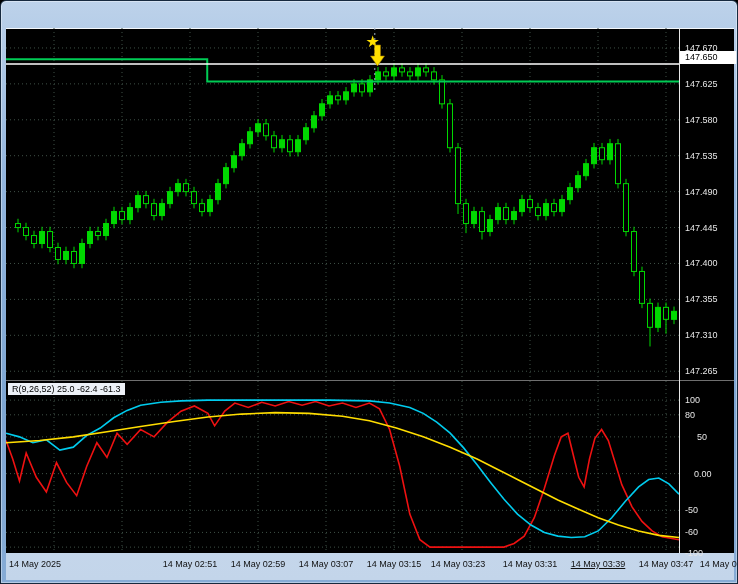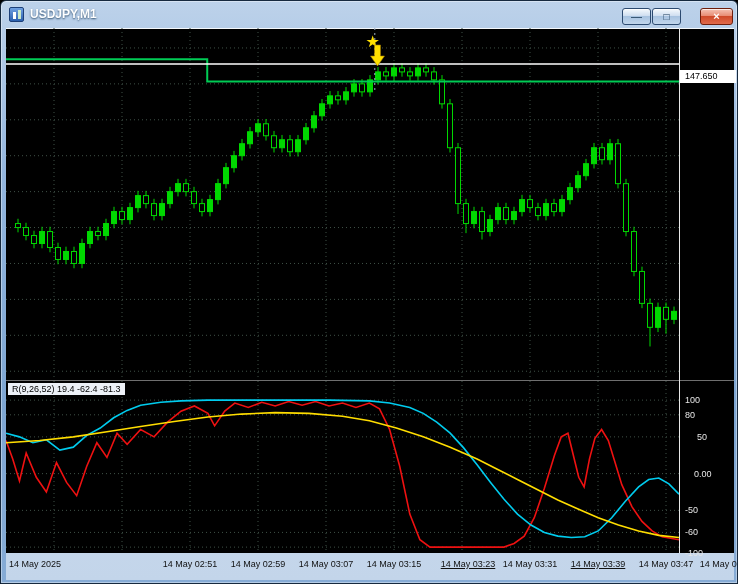--- a/index.html
+++ b/index.html
@@ -31,43 +31,33 @@
     background:linear-gradient(#dfe9f5,#c3d5ea); }
   #chart-area { position:absolute; left:0; top:0; width:728px; height:525px; background:#000; }
   #client-top-line { position:absolute; left:0; top:0; width:728px; height:1px; background:#f4f8fc; }
   #main-plot { position:absolute; left:0; top:0; }
   #indicator-plot { position:absolute; left:0; top:353px; }
   #pane-divider { position:absolute; left:0; top:352px; width:728px; height:1px; background:#6f6f6f; }
   #axis-separator { position:absolute; left:673px; top:0; width:1px; height:525px; background:#e8e8e8; }
   #price-axis { position:absolute; left:674px; top:0; width:54px; height:352px; }
   #indicator-axis { position:absolute; left:674px; top:353px; width:54px; height:172px; }
   .axis-label { position:absolute; left:5px; font-size:9px; line-height:10px; color:#e6e6e6; white-space:nowrap; }
-  #price-tag { position:absolute; left:674px; top:42px; width:56px; height:13px; background:#fff;
+  #price-tag { position:absolute; left:674px; top:23px; width:56px; height:13px; background:#fff;
     color:#000; font-size:9px; line-height:13px; padding-left:5px; }
   #ohlc-label { position:absolute; left:7px; top:8px; color:#fff; font-size:9.5px; white-space:nowrap; }
   #ohlc-dropdown { display:inline-block; margin-right:5px; font-size:8px; cursor:pointer; }
   #indicator-label { position:absolute; left:2px; top:355px; background:#edf1f7; color:#000;
     font-size:9px; padding:1px 4px; white-space:nowrap; }
   #time-axis { position:absolute; left:0; top:525px; width:728px; height:20px; }
   .time-label { position:absolute; top:6px; font-size:9px; color:#111; white-space:nowrap; }
 </style>
 </head>
 <body>
 
 <div id="window">
-  <div id="titlebar">
-    <div id="app-icon">
-        <span class="bar1"></span>
-        <span class="bar2"></span>
-      </div>
-    <div id="window-title">USDJPY,M1</div>
-    <div id="btn-min" class="win-btn">—</div>
-    <div id="btn-max" class="win-btn">□</div>
-    <div id="btn-close" class="win-btn">×</div>
-  </div>
 
   <div id="client">
     <div id="chart-area">
       <div id="client-top-line"></div>
       <svg id="main-plot" width="673" height="352">
           <line x1="48" y1="0" x2="48" y2="352" stroke="#3f5147" stroke-dasharray="1,3"></line>
           <line x1="116" y1="0" x2="116" y2="352" stroke="#3f5147" stroke-dasharray="1,3"></line>
           <line x1="184" y1="0" x2="184" y2="352" stroke="#3f5147" stroke-dasharray="1,3"></line>
           <line x1="252" y1="0" x2="252" y2="352" stroke="#3f5147" stroke-dasharray="1,3"></line>
           <line x1="320" y1="0" x2="320" y2="352" stroke="#3f5147" stroke-dasharray="1,3"></line>
@@ -275,39 +265,51 @@
           <line x1="0" y1="92.61538461538461" x2="673" y2="92.61538461538461" stroke="#3f5147" stroke-dasharray="1,3"></line>
           <line x1="0" y1="129.36752136752136" x2="673" y2="129.36752136752136" stroke="#3f5147" stroke-dasharray="1,3"></line>
           <line x1="0" y1="151.4188034188034" x2="673" y2="151.4188034188034" stroke="#3f5147" stroke-dasharray="1,3"></line>
           <line x1="0" y1="166.1196581196581" x2="673" y2="166.1196581196581" stroke="#3f5147" stroke-dasharray="1,3"></line>
           <polyline points="0,59.53846153846154 6.73,77.91452991452991 13.46,99.96581196581198 20.189999999999998,72.03418803418803 30.285,96.2905982905983 40.379999999999995,110.991452991453 50.475,81.58974358974359 60.57,101.43589743589745 70.66499999999999,114.66666666666666 80.75999999999999,85.26495726495727 90.855,61.743589743589745 100.95,76.44444444444444 111.045,52.18803418803419 121.14,63.21367521367522 134.6,48.51282051282051 148.06,55.863247863247864 161.51999999999998,41.162393162393165 174.98000000000002,30.136752136752136 188.44000000000003,24.991452991452995 201.9,32.34188034188034 208.63,44.83760683760684 218.725,30.136752136752136 228.82000000000002,22.05128205128205 242.28,26.461538461538463 255.74,21.31623931623932 269.2,24.991452991452995 282.65999999999997,20.581196581196583 296.12,24.256410256410255 309.58000000000004,20.581196581196583 323.03999999999996,24.991452991452995 336.5,22.05128205128205 349.96000000000004,26.461538461538463 363.42,22.05128205128205 373.51500000000004,27.931623931623932 383.60999999999996,48.51282051282051 393.705,85.26495726495727 403.8,133.04273504273505 413.895,158.76923076923077 423.99,166.1196581196581 444.18,166.1196581196581 471.09999999999997,166.1196581196581 498.02,166.1196581196581 508.115,162.44444444444443 518.21,155.0940170940171 528.3050000000001,136.7179487179487 538.4,107.31623931623932 548.495,74.23931623931624 555.225,55.863247863247864 561.9549999999999,52.18803418803419 567.3389999999999,74.23931623931624 572.723,96.2905982905983 578.107,105.84615384615385 583.491,77.91452991452991 588.875,57.33333333333333 595.605,48.51282051282051 602.335,59.53846153846154 609.065,81.58974358974359 615.7950000000001,103.64102564102564 625.89,125.69230769230768 635.985,140.39316239316238 646.0799999999999,149.94871794871796 656.175,155.82905982905982 673,158.76923076923077" fill="none" stroke="#ee1111" stroke-width="1.6"></polyline>
           <polyline points="0,52.18803418803419 13.46,55.863247863247864 26.92,61.743589743589745 40.379999999999995,58.80341880341881 53.84,69.09401709401709 67.3,66.15384615384616 80.75999999999999,54.39316239316239 94.22000000000001,47.042735042735046 107.68,36.75213675213675 121.14,29.401709401709404 134.6,24.256410256410255 154.79000000000002,21.31623931623932 174.98000000000002,19.846153846153847 201.9,19.11111111111111 242.28,19.11111111111111 282.65999999999997,19.11111111111111 323.03999999999996,19.11111111111111 363.42,19.846153846153847 383.60999999999996,22.05128205128205 403.8,26.461538461538463 417.26,32.34188034188034 430.72,41.162393162393165 444.18,52.18803418803419 457.64000000000004,66.88888888888889 471.09999999999997,83.7948717948718 484.56,101.43589743589745 498.02,118.34188034188034 511.48,133.04273504273505 524.94,144.06837606837607 538.4,151.4188034188034 551.86,155.0940170940171 565.3199999999999,156.56410256410257 578.78,155.82905982905982 592.24,149.94871794871796 605.7,136.7179487179487 619.1600000000001,120.54700854700855 632.62,105.84615384615385 642.7149999999999,98.49572649572649 652.81,97.02564102564102 662.905,102.90598290598291 673,113.19658119658119" fill="none" stroke="#00ccee" stroke-width="1.6"></polyline>
           <polyline points="0,61.743589743589745 33.65,59.53846153846154 67.3,55.863247863247864 100.95,50.71794871794872 134.6,45.572649572649574 168.25,40.427350427350426 201.9,36.01709401709402 235.54999999999998,33.07692307692308 269.2,31.60683760683761 302.85,32.34188034188034 336.5,35.28205128205128 363.42,39.69230769230769 390.34,47.042735042735046 417.26,55.863247863247864 444.18,66.15384615384616 471.09999999999997,77.91452991452991 491.28999999999996,88.2051282051282 511.48,98.49572649572649 531.6700000000001,108.78632478632478 551.86,119.07692307692308 572.05,127.8974358974359 592.24,136.7179487179487 612.4300000000001,144.06837606837607 632.62,149.94871794871796 652.81,154.35897435897436 673,156.56410256410257" fill="none" stroke="#ffdd00" stroke-width="1.6"></polyline>
         </svg>
       <div id="pane-divider"></div>
       <div id="axis-separator"></div>
+      <div id="price-axis">
+          <div class="axis-label" style="top: 14.9546px;">147.670</div>
+          <div class="axis-label" style="top: 50.873px;">147.625</div>
+          <div class="axis-label" style="top: 86.7914px;">147.580</div>
+          <div class="axis-label" style="top: 122.71px;">147.535</div>
+          <div class="axis-label" style="top: 158.628px;">147.490</div>
+          <div class="axis-label" style="top: 194.546px;">147.445</div>
+          <div class="axis-label" style="top: 230.465px;">147.400</div>
+          <div class="axis-label" style="top: 266.383px;">147.355</div>
+          <div class="axis-label" style="top: 302.302px;">147.310</div>
+          <div class="axis-label" style="top: 338.22px;">147.265</div>
+        </div>
       <div id="indicator-axis">
           <div class="axis-label" style="top: 14.1111px;">100</div>
           <div class="axis-label" style="top: 28.812px;">80</div>
           <div class="axis-label" style="top: 50.8632px; margin-left: 12px;">50</div>
           <div class="axis-label" style="top: 87.6154px; padding-left: 9px;">0.00</div>
           <div class="axis-label" style="top: 124.368px;">-50</div>
           <div class="axis-label" style="top: 146.419px;">-60</div>
           <div class="axis-label" style="top: 167px;">-100</div>
         </div>
       <div id="price-tag">147.650</div>
-      <div id="indicator-label">R(9,26,52) 19.4 -62.4 -81.3</div>
+      <div id="indicator-label">R(9,26,52) 25.0 -62.4 -61.3</div>
     </div>
     <div id="time-axis">
         <div class="time-label" style="left: 3px;">14 May 2025</div>
         <div class="time-label" style="left: 116px; transform: translateX(-50%); margin-top: 40px;">14 May 02:43</div>
         <div class="time-label" style="left: 184px; transform: translateX(-50%);">14 May 02:51</div>
         <div class="time-label" style="left: 252px; transform: translateX(-50%);">14 May 02:59</div>
         <div class="time-label" style="left: 320px; transform: translateX(-50%);">14 May 03:07</div>
         <div class="time-label" style="left: 388px; transform: translateX(-50%);">14 May 03:15</div>
-        <div class="time-label" style="left: 462px; transform: translateX(-50%); text-decoration: underline;">14 May 03:23</div>
+        <div class="time-label" style="left: 452px; transform: translateX(-50%);">14 May 03:23</div>
         <div class="time-label" style="left: 524px; transform: translateX(-50%);">14 May 03:31</div>
         <div class="time-label" style="left: 592px; transform: translateX(-50%); text-decoration: underline;">14 May 03:39</div>
         <div class="time-label" style="left: 660px; transform: translateX(-50%);">14 May 03:47</div>
         <div class="time-label" style="left: 721px; transform: translateX(-50%);">14 May 03:55</div>
       </div>
   </div>
 </div>
 
 </body></html>

